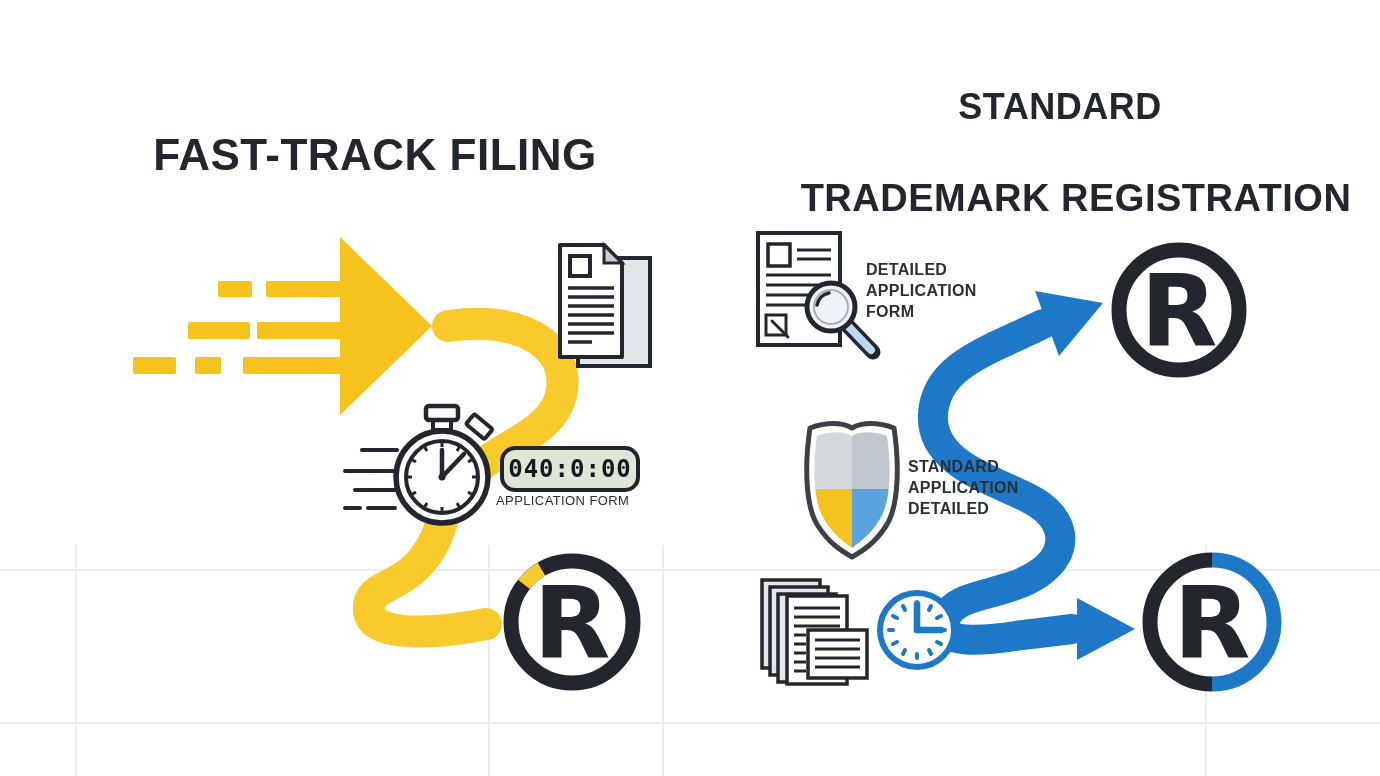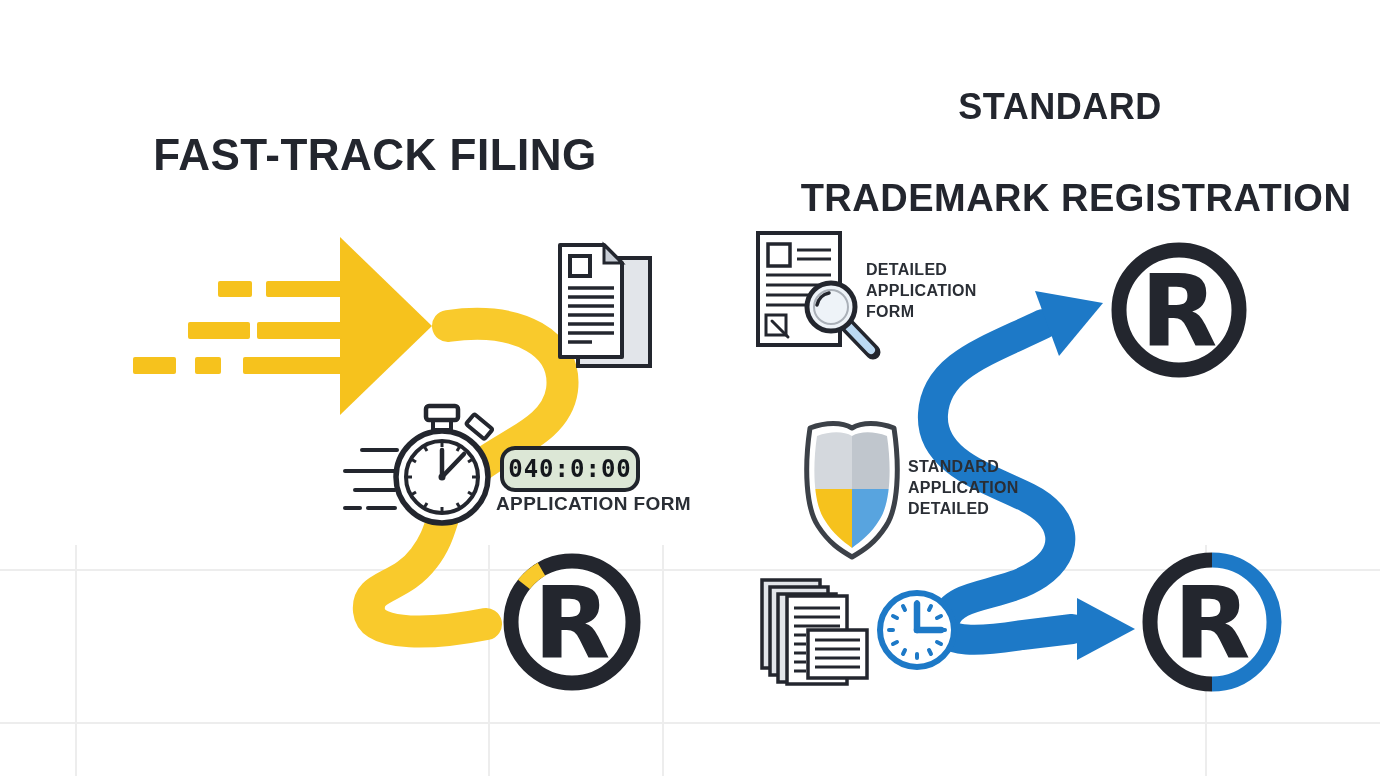--- a/index.html
+++ b/index.html
@@ -30,22 +30,22 @@
   .lcd{
     position:absolute;left:500px;top:446px;width:132px;height:38px;
     background:var(--lcd_bg);border:4px solid #20242b;border-radius:15px;
     display:flex;align-items:center;justify-content:center;
   }
   .lcd-text{
     font-family:"DejaVu Sans Mono", monospace;font-weight:700;font-size:24px;
     letter-spacing:1px;color:#14171c;
   }
   .lcd-label{
-    position:absolute;left:496px;top:493px;width:200px;font-weight:700;
-    font-size:19px;letter-spacing:.4px;color:#2a2e35;
+    position:absolute;left:496px;top:493px;width:200px;font-weight:400;
+    font-size:13px;letter-spacing:.4px;color:#2a2e35;
   }
 
   svg{position:absolute;left:0;top:0;}
   .r-letter{
     font-family:"DejaVu Sans", sans-serif;font-weight:700;font-size:100px;
     fill:var(--ink);text-anchor:middle;
   }
 </style>
 </head>
 <body>

